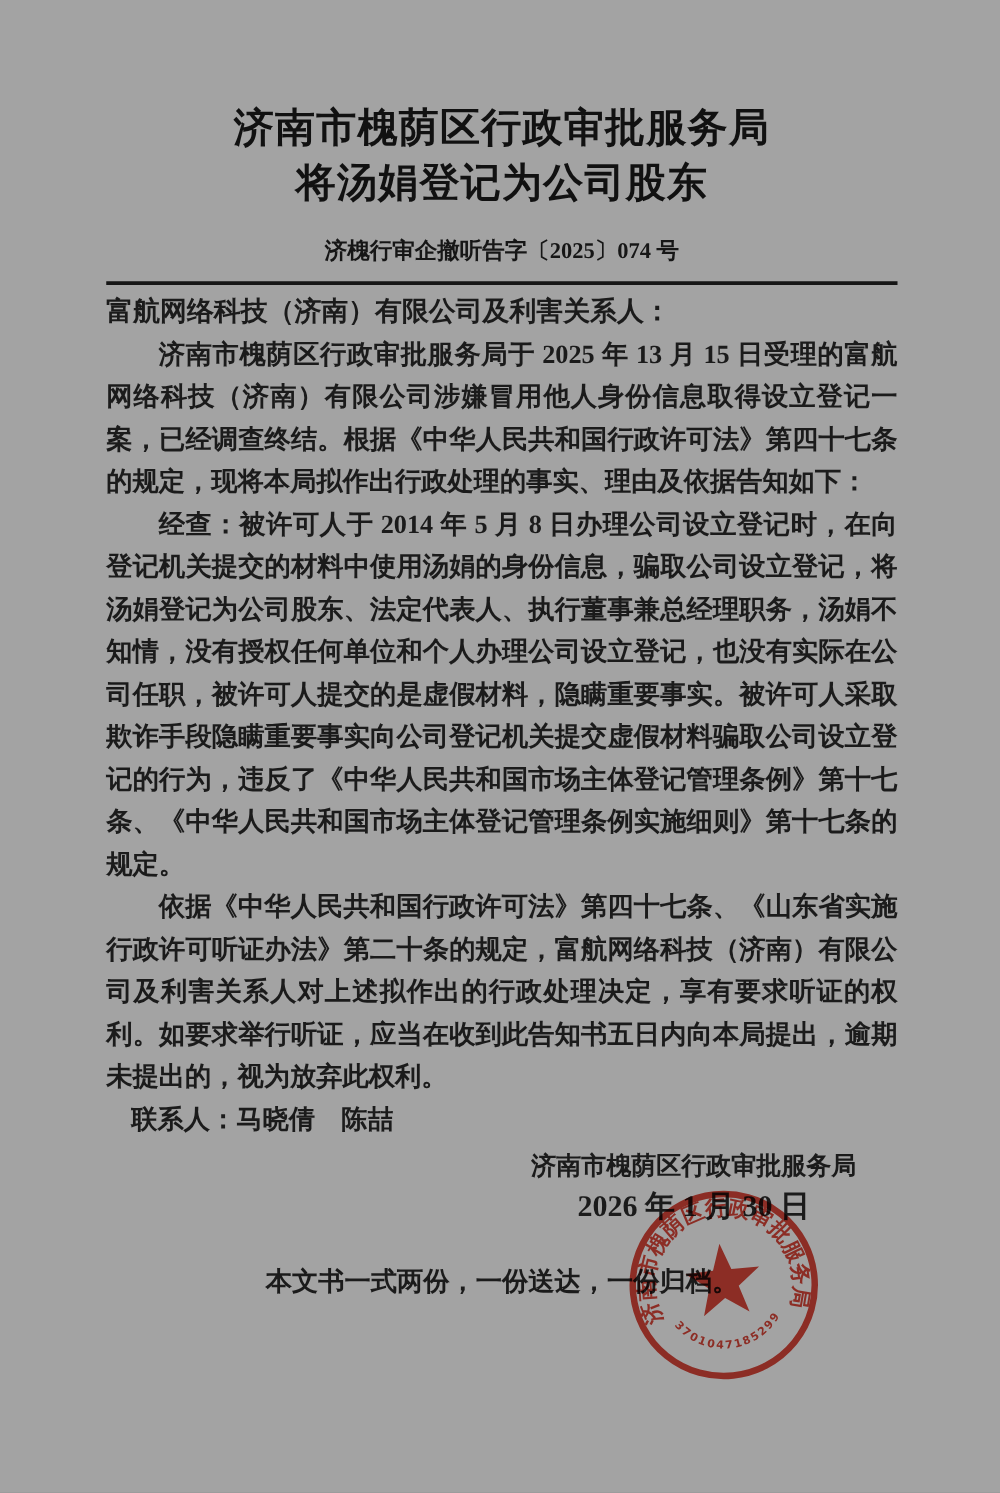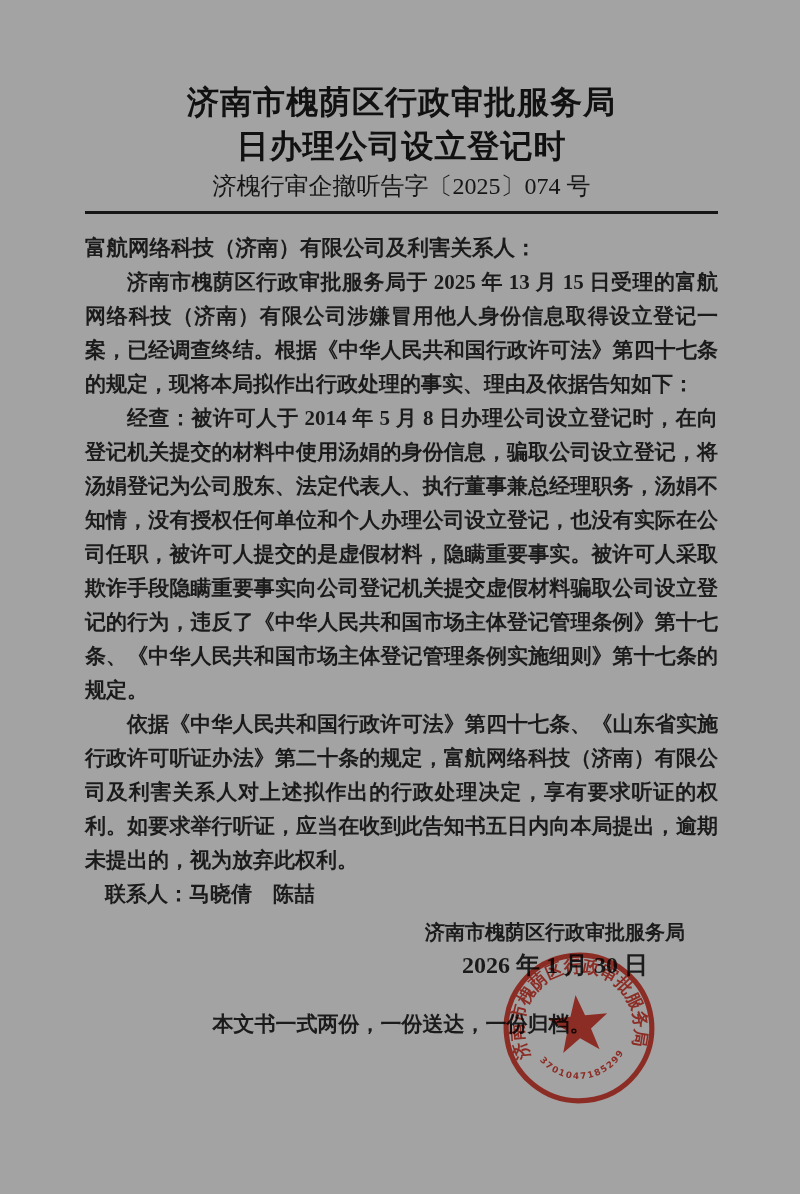--- a/index.html
+++ b/index.html
@@ -16,34 +16,34 @@
   }
   .doc-header{text-align:center;}
   .title-line{
     font-size:32px;
     line-height:44px;
     font-weight:bold;
     letter-spacing:1px;
     color:#111;
   }
   .doc-number{
-    font-size:24px;
+    font-size:18px;
     line-height:30px;
-    margin-top:3px;
-    font-weight:normal;
+    margin-top:17px;
+    font-weight:bold;
     color:#161616;
   }
   .rule{
     margin-top:10px;
     height:3px;
     background:#161616;
     width:100%;
   }
   .body-text{
-    margin-top:17px;
+    margin-top:4px;
     font-size:21px;
     line-height:34px;
     font-weight:600;
     text-align:justify;
   }
   .addressee{
     font-weight:bold;
     font-size:21.5px;
     line-height:34px;
   }
@@ -92,21 +92,21 @@
     pointer-events:none;
   }
 </style>
 </head>
 <body>
 
 <div class="page">
 
   <div class="doc-header">
     <div class="title-line">济南市槐荫区行政审批服务局</div>
-    <div class="title-line">日办理公司设立登记时</div>
+    <div class="title-line">将汤娟登记为公司股东</div>
     <div class="doc-number">济槐行审企撤听告字〔2025〕074 号</div>
     <div class="rule"></div>
   </div>
 
   <div class="body-text">
     <div class="addressee">富航网络科技（济南）有限公司及利害关系人：</div>
     <p class="para">济南市槐荫区行政审批服务局于 2025 年 13 月 15 日受理的富航网络科技（济南）有限公司涉嫌冒用他人身份信息取得设立登记一案，已经调查终结。根据《中华人民共和国行政许可法》第四十七条的规定，现将本局拟作出行政处理的事实、理由及依据告知如下：</p>
     <p class="para">经查：被许可人于 2014 年 5 月 8 日办理公司设立登记时，在向登记机关提交的材料中使用汤娟的身份信息，骗取公司设立登记，将汤娟登记为公司股东、法定代表人、执行董事兼总经理职务，汤娟不知情，没有授权任何单位和个人办理公司设立登记，也没有实际在公司任职，被许可人提交的是虚假材料，隐瞒重要事实。被许可人采取欺诈手段隐瞒重要事实向公司登记机关提交虚假材料骗取公司设立登记的行为，违反了《中华人民共和国市场主体登记管理条例》第十七条、《中华人民共和国市场主体登记管理条例实施细则》第十七条的规定。</p>
     <p class="para">依据《中华人民共和国行政许可法》第四十七条、《山东省实施行政许可听证办法》第二十条的规定，富航网络科技（济南）有限公司及利害关系人对上述拟作出的行政处理决定，享有要求听证的权利。如要求举行听证，应当在收到此告知书五日内向本局提出，逾期未提出的，视为放弃此权利。</p>
     <div class="contact-line">联系人：马晓倩　陈喆</div>

